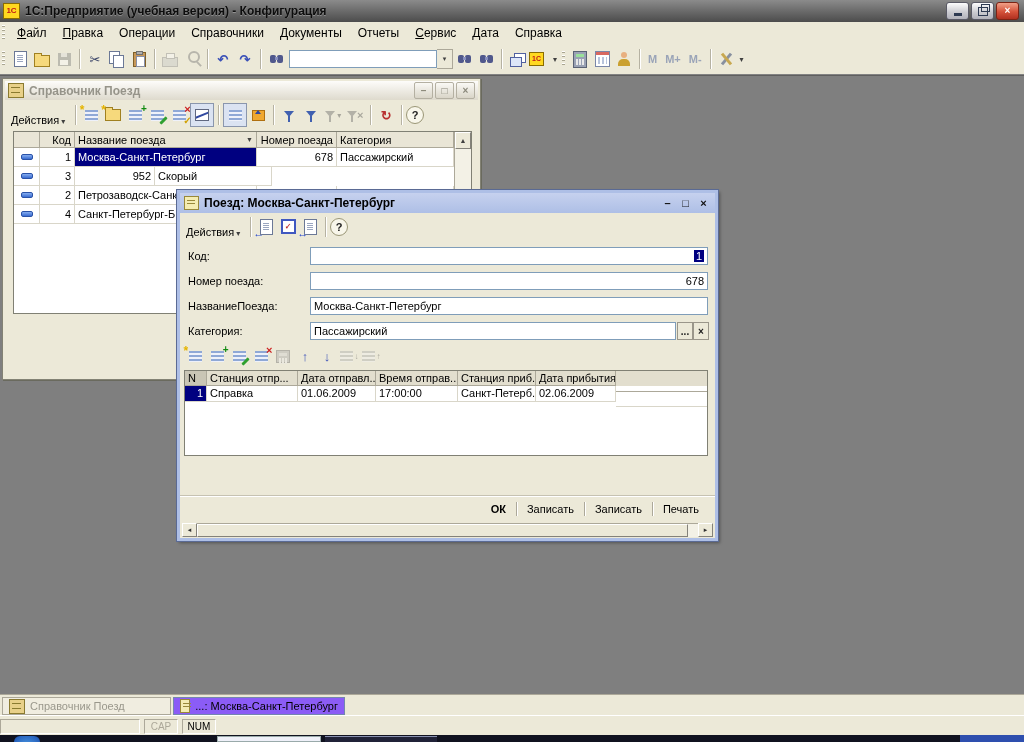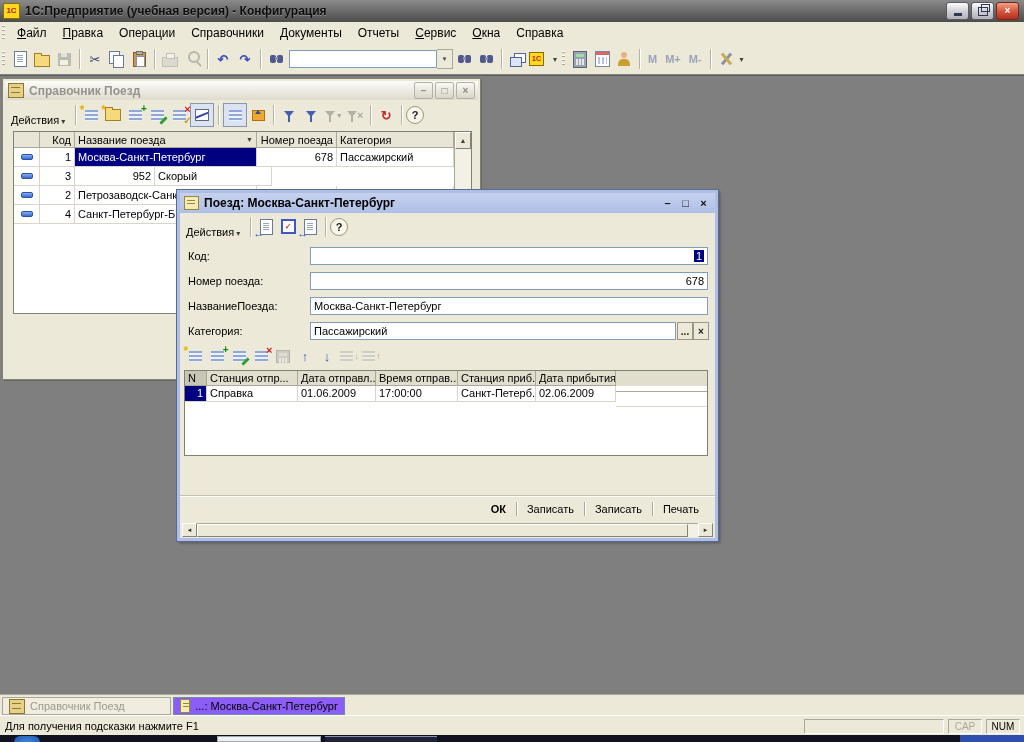--- a/index.html
+++ b/index.html
@@ -218,21 +218,21 @@
 
   <div class="menubar">
     <span class="grip"></span>
     <span class="mitem u">Файл</span>
     <span class="mitem u">Правка</span>
     <span class="mitem">Операции</span>
     <span class="mitem">Справочники</span>
     <span class="mitem">Документы</span>
     <span class="mitem">Отчеты</span>
     <span class="mitem u">Сервис</span>
-    <span class="mitem u">Окна</span>
+    <span class="mitem u">Дата</span>
     <span class="mitem">Справка</span>
   </div>
 
   <div class="toolbar">
     <span class="grip"></span>
     <span class="tbtn">
         <i class="pg"></i>
       </span>
     <span class="tbtn">
         <i class="fld"></i>
@@ -562,21 +562,20 @@
       <span class="cabinet"></span>
       <span class="lbl">Справочник Поезд</span>
     </div>
     <div class="wtab act" style="left:173px;width:172px;">
       <span class="doc"></span>
       <span class="lbl">...: Москва-Санкт-Петербург</span>
     </div>
   </div>
 
   <div class="statusbar">
-    <span class="hint">Для получения подсказки нажмите F1</span>
     <span class="spanel sp-empty"></span>
     <span class="spanel sp-key sp-off">CAP</span>
     <span class="spanel sp-key">NUM</span>
   </div>
 
   <div class="taskbar">
     <span class="startfrag"></span>
     <span class="tseg1"></span>
     <span class="tseg2"></span>
     <span class="tseg3"></span>

